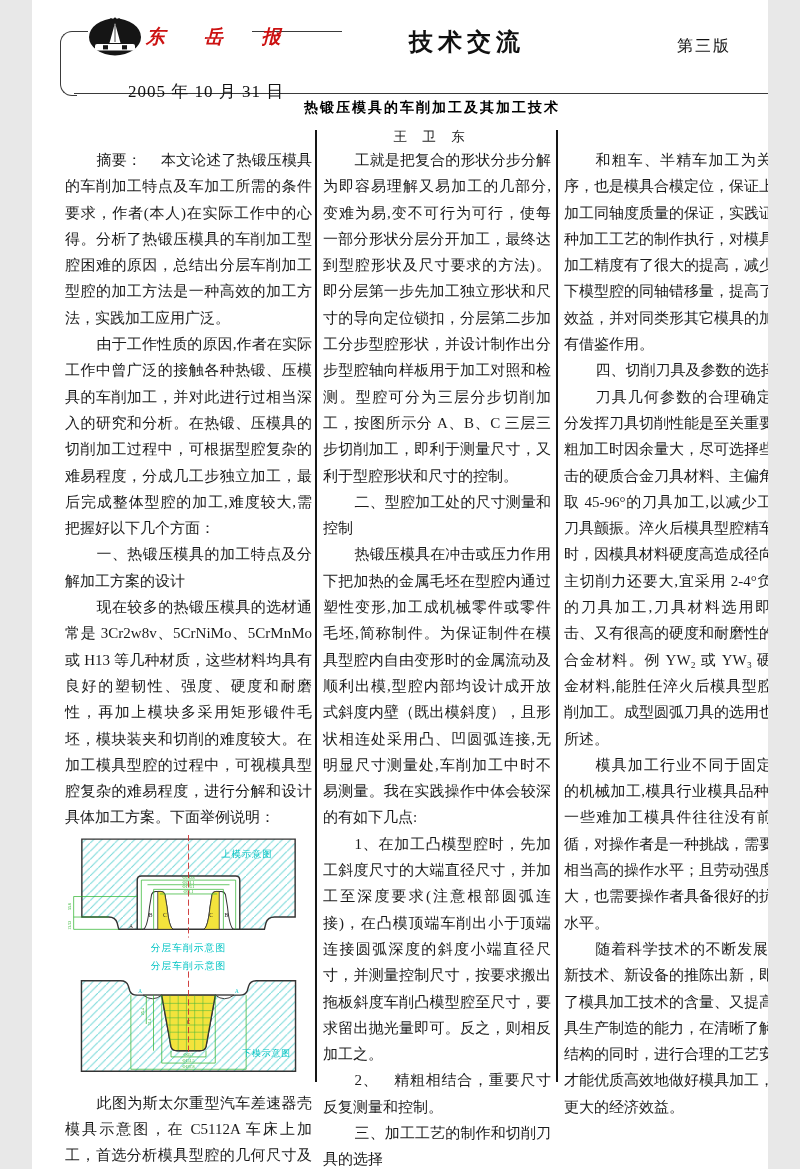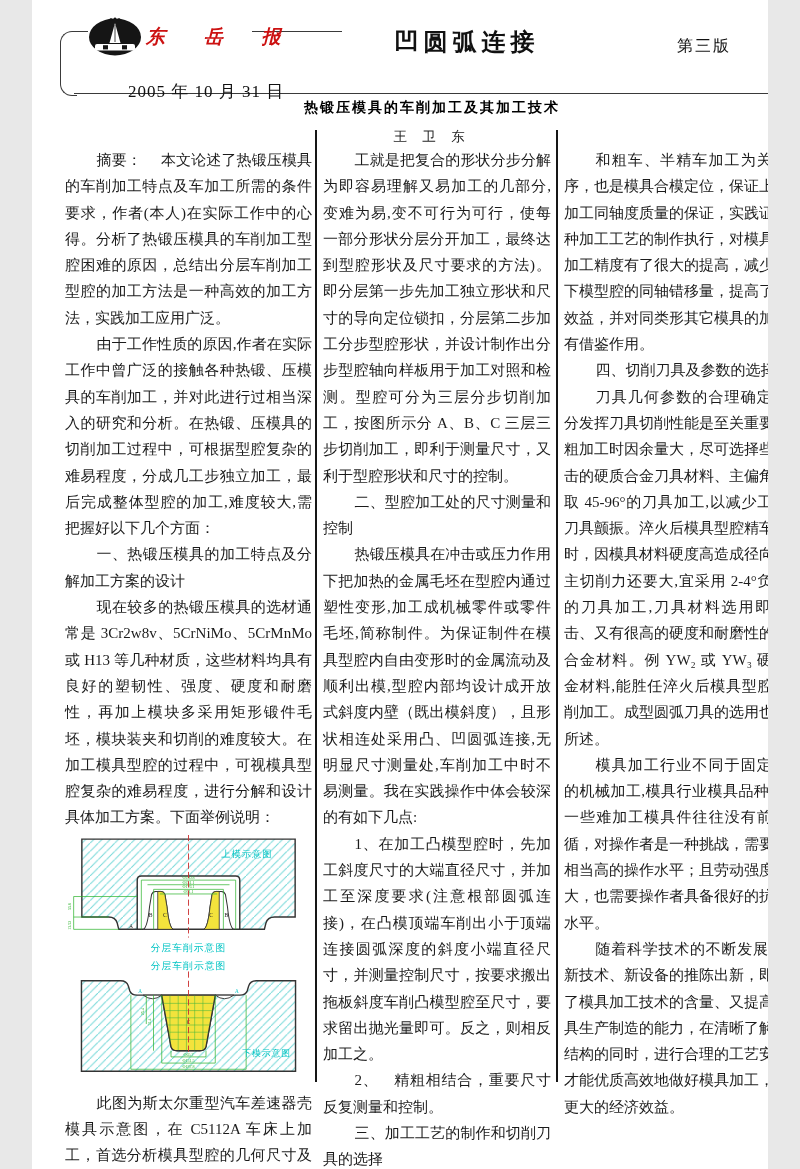--- a/index.html
+++ b/index.html
@@ -58,21 +58,21 @@
       <circle cx="31" cy="3.5" r="1.2" fill="#151515"></circle>
     <polygon points="27,7 21.5,27 32.5,27" fill="#ffffff"></polygon>
     <line x1="27" y1="9" x2="27" y2="26" stroke="#151515" stroke-width="0.8"></line>
     <rect x="7" y="28" width="40" height="6.5" rx="2" fill="#ffffff"></rect>
     <rect x="15" y="29.2" width="5" height="4.2" fill="#151515"></rect>
     <rect x="34" y="29.2" width="5" height="4.2" fill="#151515"></rect>
   </svg>
 
   <div class="paper-name">东 岳 报</div>
   <div class="paper-date">2005 年 10 月 31 日</div>
-  <div class="section-title">凹圆弧连接</div>
+  <div class="section-title">技术交流</div>
   <div class="edition">第三版</div>
 
   <div class="article-title">热锻压模具的车削加工及其加工技术</div>
   <div class="article-author">王 卫 东</div>
 
   <div class="rule r1"></div>
   <div class="rule r2"></div>
 
   <div class="col col1">
     <p class="para">摘要：　 本文论述了热锻压模具的车削加工特点及车加工所需的条件要求，作者(本人)在实际工作中的心得。分析了热锻压模具的车削加工型腔困难的原因，总结出分层车削加工型腔的加工方法是一种高效的加工方法，实践加工应用广泛。</p>

